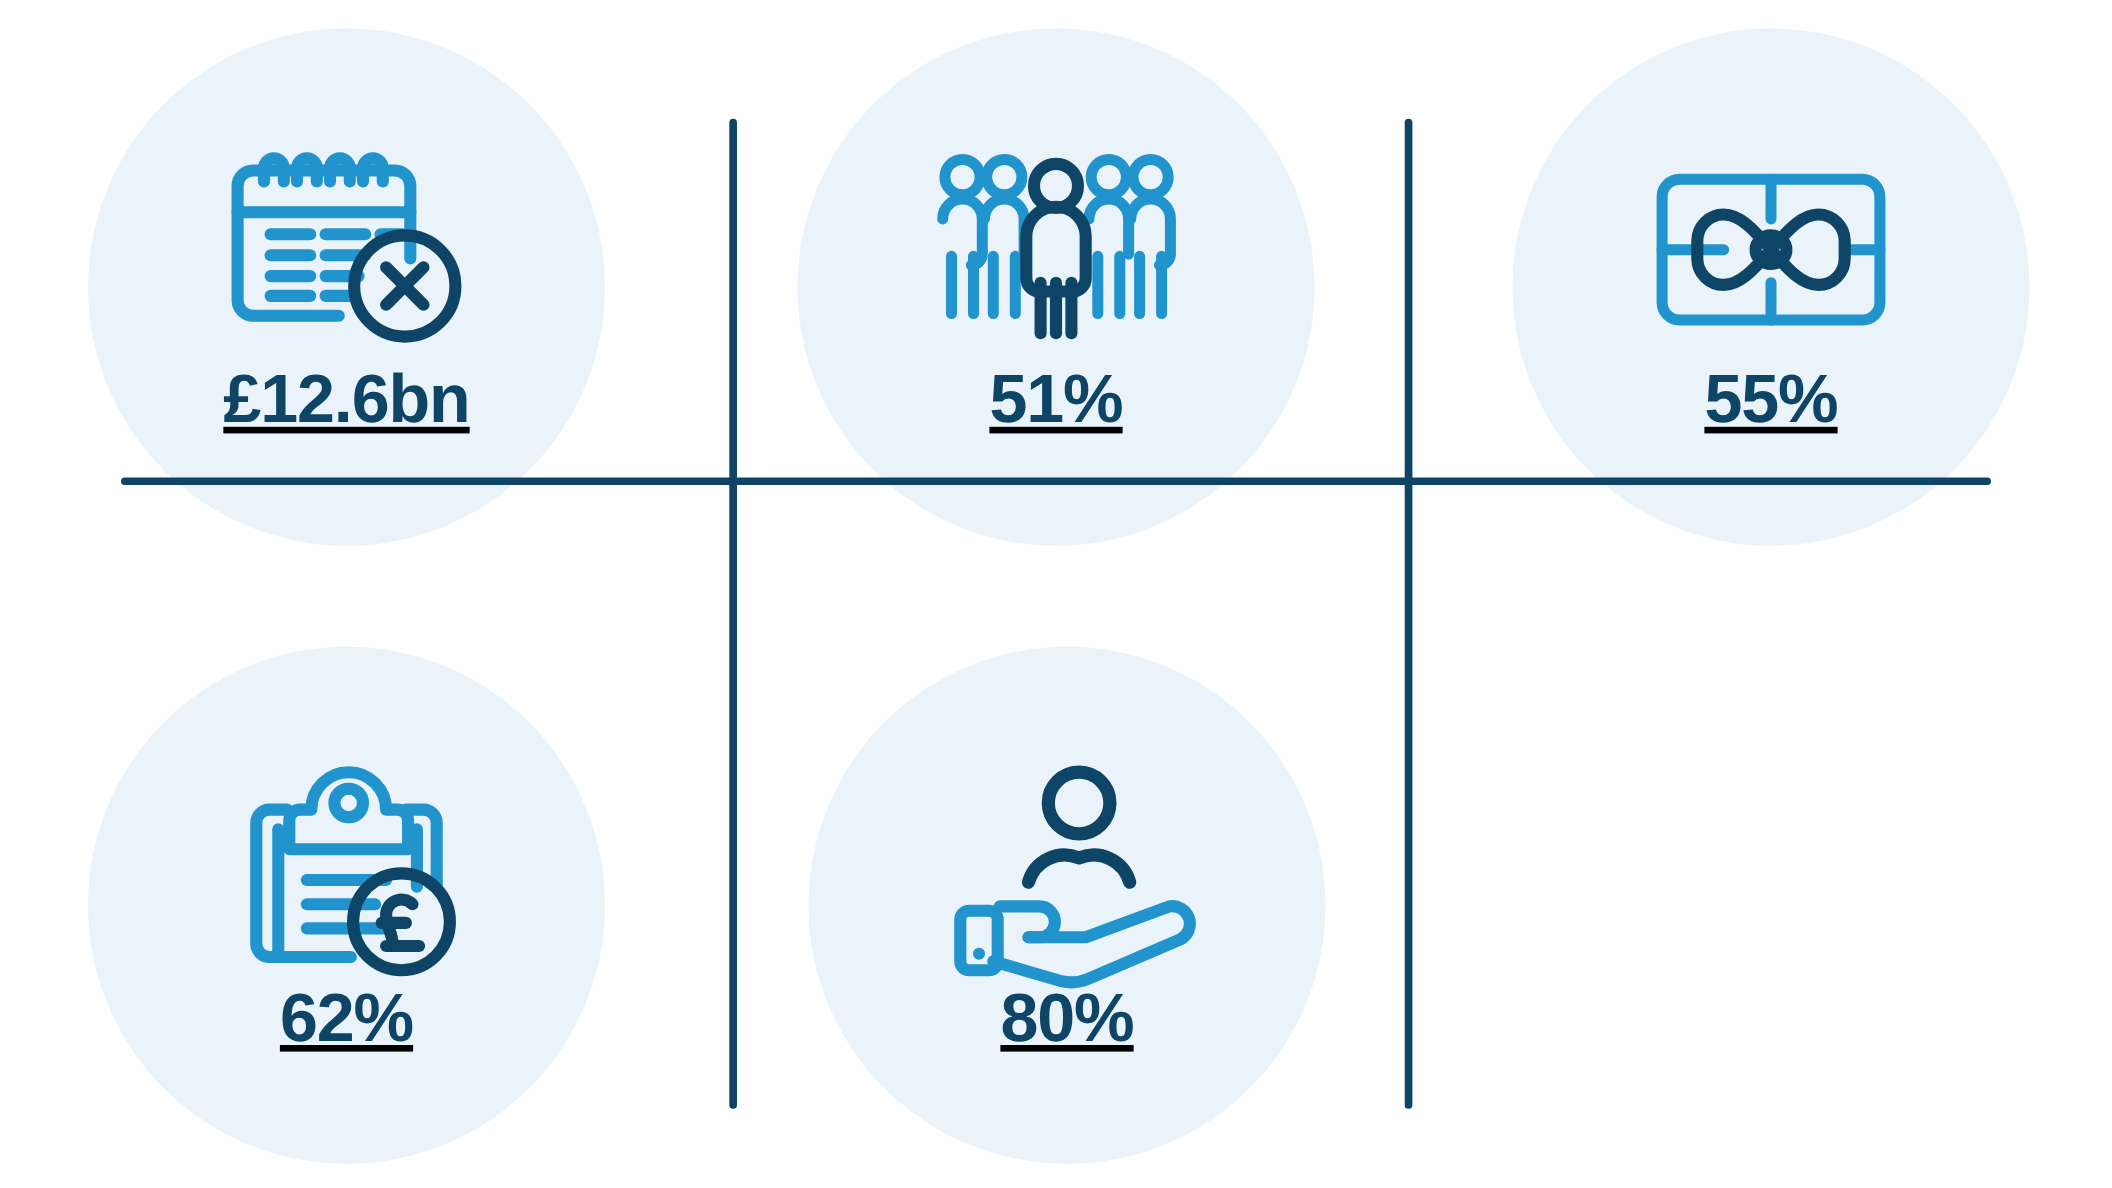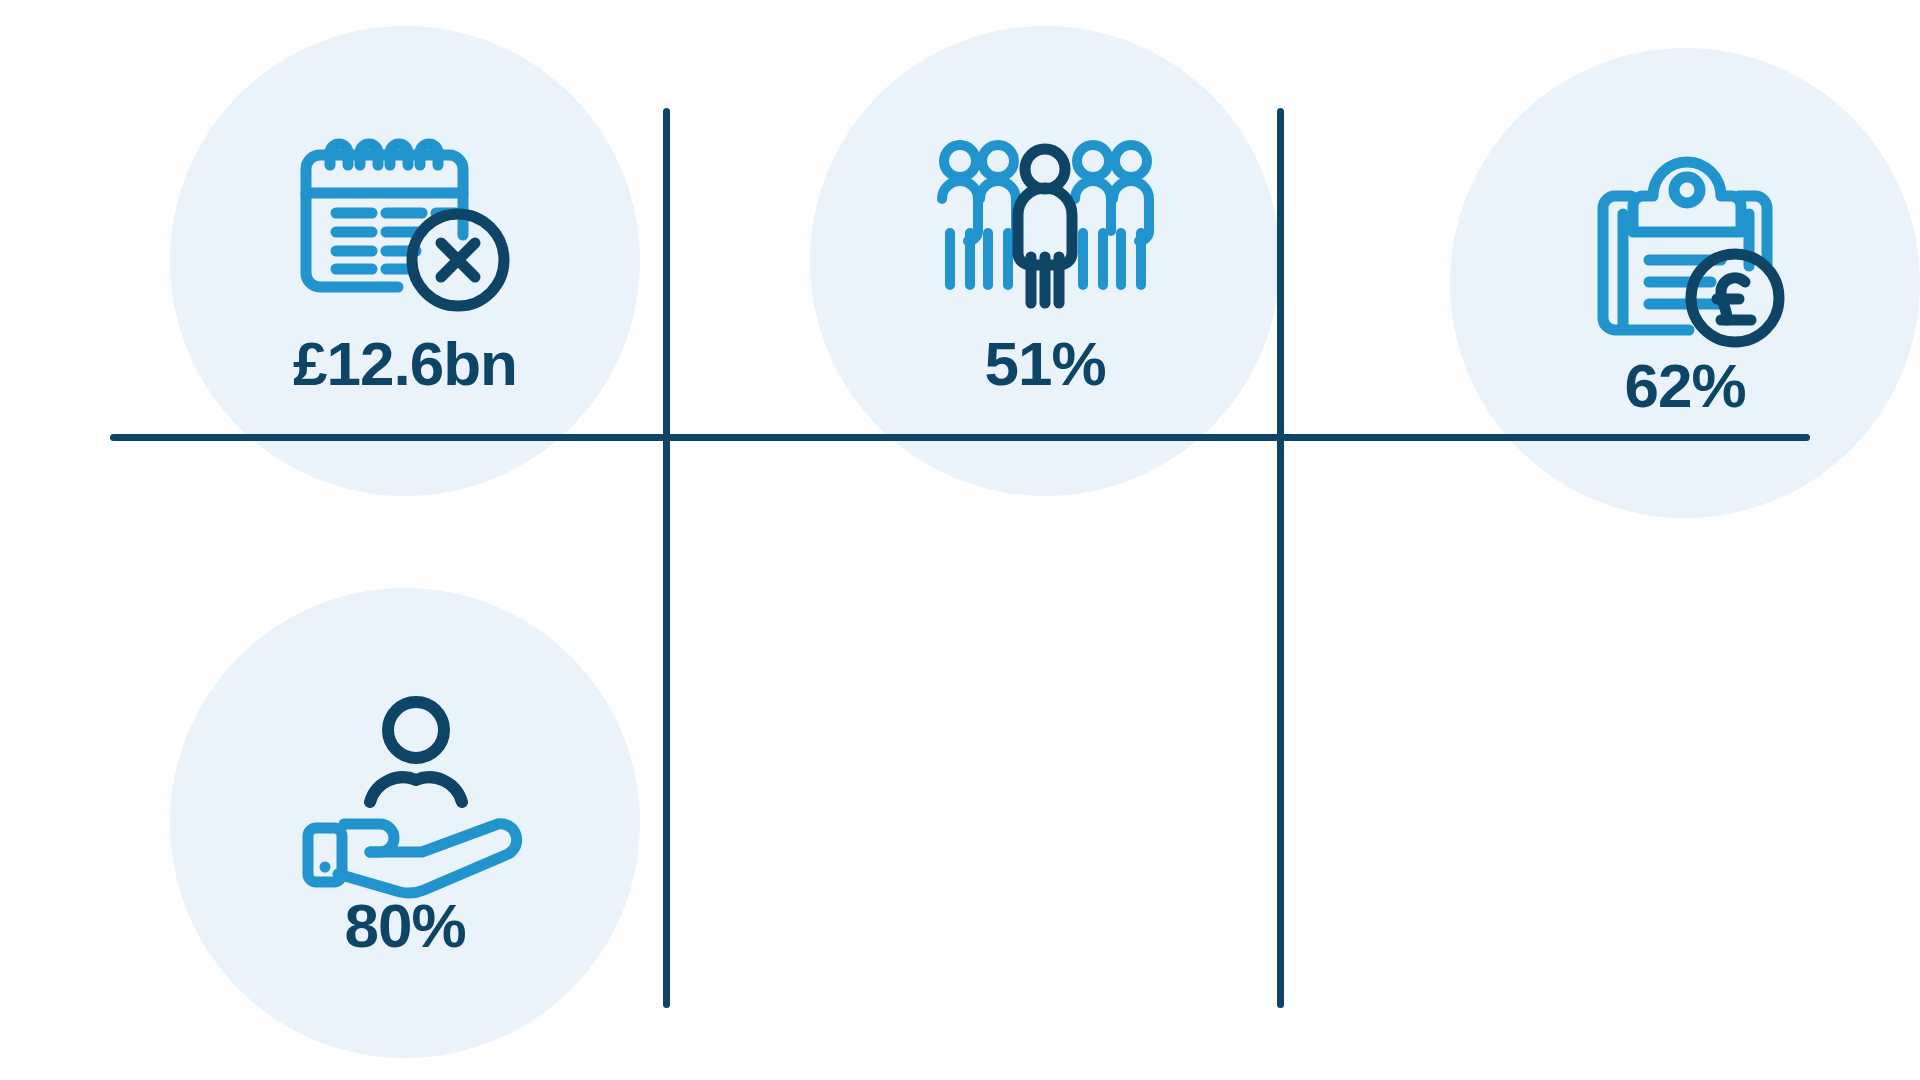--- a/index.html
+++ b/index.html
@@ -43,21 +43,22 @@
     position:absolute;
     inset:0;
     display:grid;
     grid-template-columns:repeat(3,1fr);
     grid-template-rows:repeat(2,1fr);
   }
   .cell{
     position:relative;
     display:flex;
     align-items:center;
-    justify-content:flex-end;
+    justify-content:center;
+    text-decoration:underline;
   }
   .bubble{
     width:470px;height:470px;
     border-radius:50%;
     background:var(--circle);
     display:flex;
     flex-direction:column;
     align-items:center;
     justify-content:center;
     position:relative;
@@ -157,20 +158,41 @@
               <path d="M93 120 v46"></path>
               <path d="M121 120 v46"></path>
               <path d="M107 120 v46"></path>
             </g>
           </svg>
         </div>
         <div class="stat">51%</div>
       </div>
     </div>
 
+    <div class="cell r1 c3">
+      <div class="bubble">
+        <div class="icon-wrap">
+          <svg width="210" height="160" viewBox="0 0 210 160" fill="none">
+            <g stroke="#2194CE" stroke-width="10" stroke-linecap="round" stroke-linejoin="round">
+              <rect x="6" y="16" width="198" height="128" rx="16"></rect>
+              <path d="M105 16 v36"></path>
+              <path d="M105 110 v34"></path>
+              <path d="M6 80 h56"></path>
+              <path d="M178 80 h26"></path>
+            </g>
+            <g stroke="#0E4567" stroke-width="11" stroke-linecap="round" stroke-linejoin="round">
+              <path d="M105 80 C88 60 76 48 62 48 a24 24 0 0 0 -24 24 v16 a24 24 0 0 0 24 24 c14 0 26 -12 43 -32 z"></path>
+              <path d="M105 80 C122 60 134 48 148 48 a24 24 0 0 1 24 24 v16 a24 24 0 0 1 -24 24 c-14 0 -26 -12 -43 -32 z"></path>
+              <ellipse cx="105" cy="80" rx="14" ry="13"></ellipse>
+            </g>
+          </svg>
+        </div>
+        <div class="stat">55%</div>
+      </div>
+    </div>
 
     <div class="cell r2 c1">
       <div class="bubble">
         <div class="icon-wrap">
           <svg width="205" height="195" viewBox="0 0 205 195" fill="none">
             <g stroke="#2194CE" stroke-width="11" stroke-linecap="round" stroke-linejoin="round">
 
               <path d="M60 44 h10 a34 34 0 0 1 68 0 h10 a10 10 0 0 1 10 10 v26 H50 V54 a10 10 0 0 1 10 -10 z"></path>
               <circle cx="104" cy="38" r="13"></circle>
 

